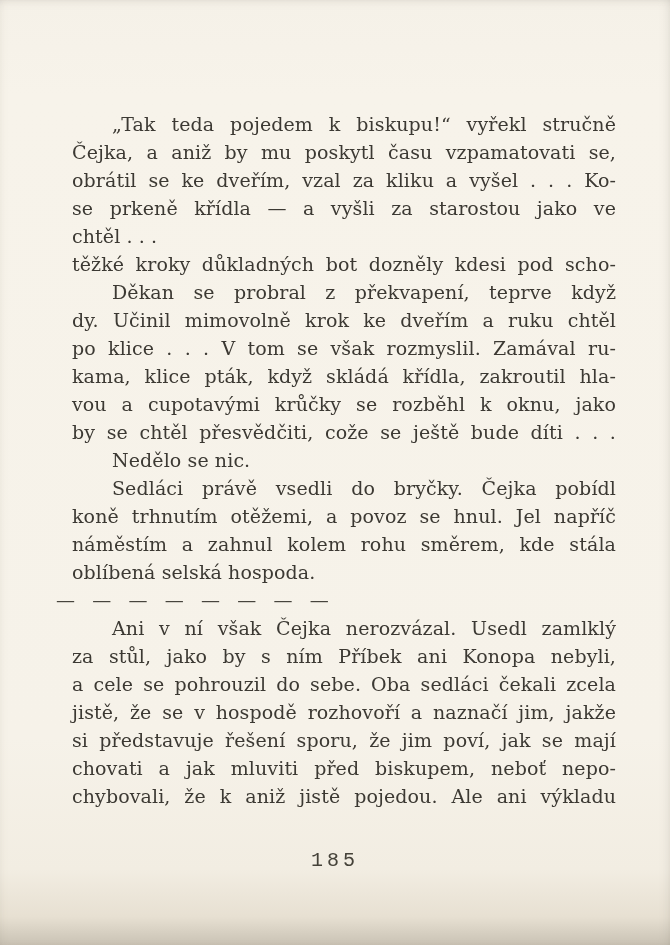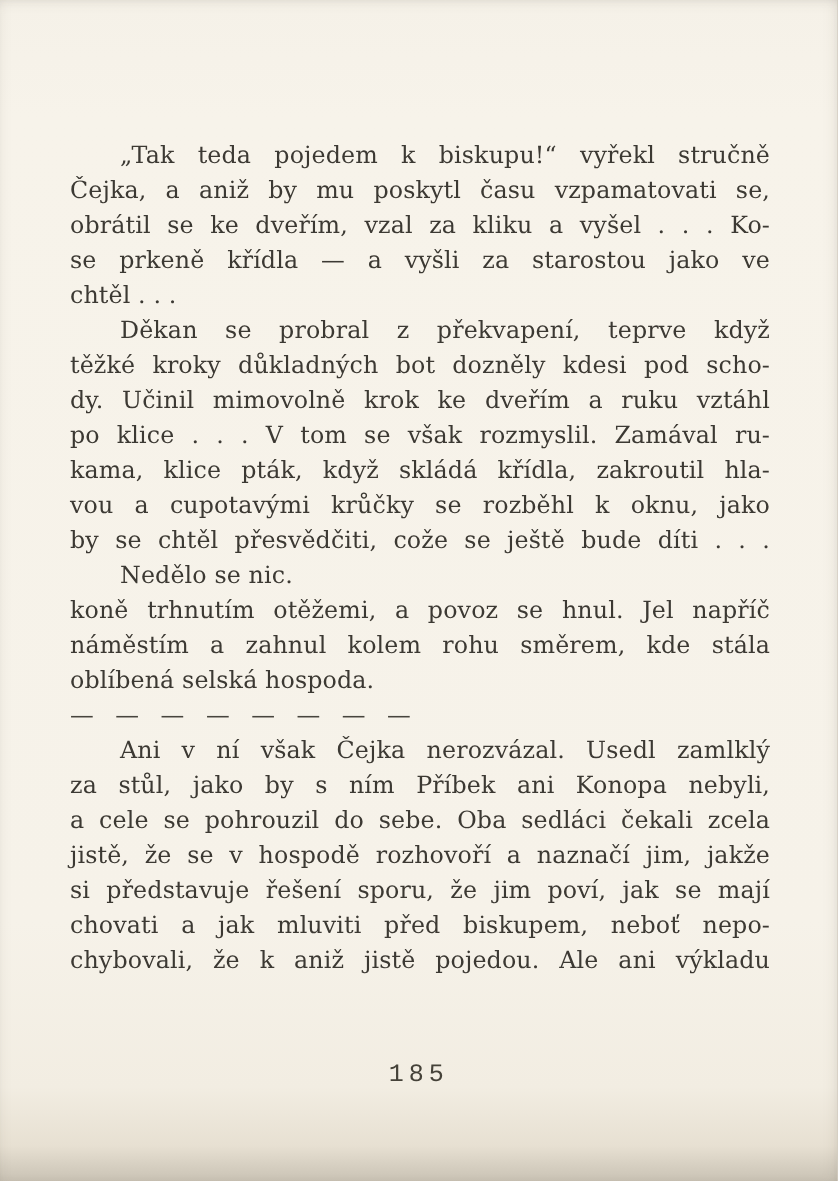--- a/index.html
+++ b/index.html
@@ -38,20 +38,21 @@
   }
   .paragraph {
     margin: 0;
     padding: 0;
   }
   .line {
     display: block;
     text-align: justify;
     text-align-last: justify;
     white-space: normal;
+    margin-left: 16px;
   }
   .line.first {
     text-indent: 40px;
   }
   .line.last-left {
     text-align-last: left;
   }
   .divider {
     line-height: 28px;
     word-spacing: 11px;
@@ -76,32 +77,33 @@
 <div class="scan-page">
   <div class="text-column">
       <p class="paragraph">
         <span class="line first">„Tak teda pojedem k biskupu!“ vyřekl stručně</span>
         <span class="line">Čejka, a aniž by mu poskytl času vzpamatovati se,</span>
         <span class="line">obrátil se ke dveřím, vzal za kliku a vyšel . . . Ko-</span>
         <span class="line">se prkeně křídla — a vyšli za starostou jako ve</span>
         <span class="line last-left">chtěl . . .</span>
       </p>
       <p class="paragraph">
+        <span class="line">těžké kroky důkladných bot dozněly kdesi pod scho-</span>
         <span class="line first">Děkan se probral z překvapení, teprve když</span>
-        <span class="line">těžké kroky důkladných bot dozněly kdesi pod scho-</span>
-        <span class="line">dy. Učinil mimovolně krok ke dveřím a ruku vztáhl</span>
+        <span class="line">dy. Učinil mimovolně krok ke dveřím a ruku chtěl</span>
         <span class="line">po klice . . . V tom se však rozmyslil. Zamával ru-</span>
         <span class="line">kama, klice pták, když skládá křídla, zakroutil hla-</span>
         <span class="line">vou a cupotavými krůčky se rozběhl k oknu, jako</span>
         <span class="line">by se chtěl přesvědčiti, cože se ještě bude díti . . .</span>
       </p>
       <p class="paragraph">
         <span class="line first last-left">Nedělo se nic.</span>
       </p>
       <p class="paragraph">
+        <span class="line first">Sedláci právě vsedli do bryčky. Čejka pobídl</span>
         <span class="line">koně trhnutím otěžemi, a povoz se hnul. Jel napříč</span>
         <span class="line">náměstím a zahnul kolem rohu směrem, kde stála</span>
         <span class="line last-left">oblíbená selská hospoda.</span>
       </p>
       <div class="divider">— — — — — — — —</div>
       <p class="paragraph">
         <span class="line first">Ani v ní však Čejka nerozvázal. Usedl zamlklý</span>
         <span class="line">za stůl, jako by s ním Příbek ani Konopa nebyli,</span>
         <span class="line">a cele se pohrouzil do sebe. Oba sedláci čekali zcela</span>
         <span class="line">jistě, že se v hospodě rozhovoří a naznačí jim, jakže</span>

